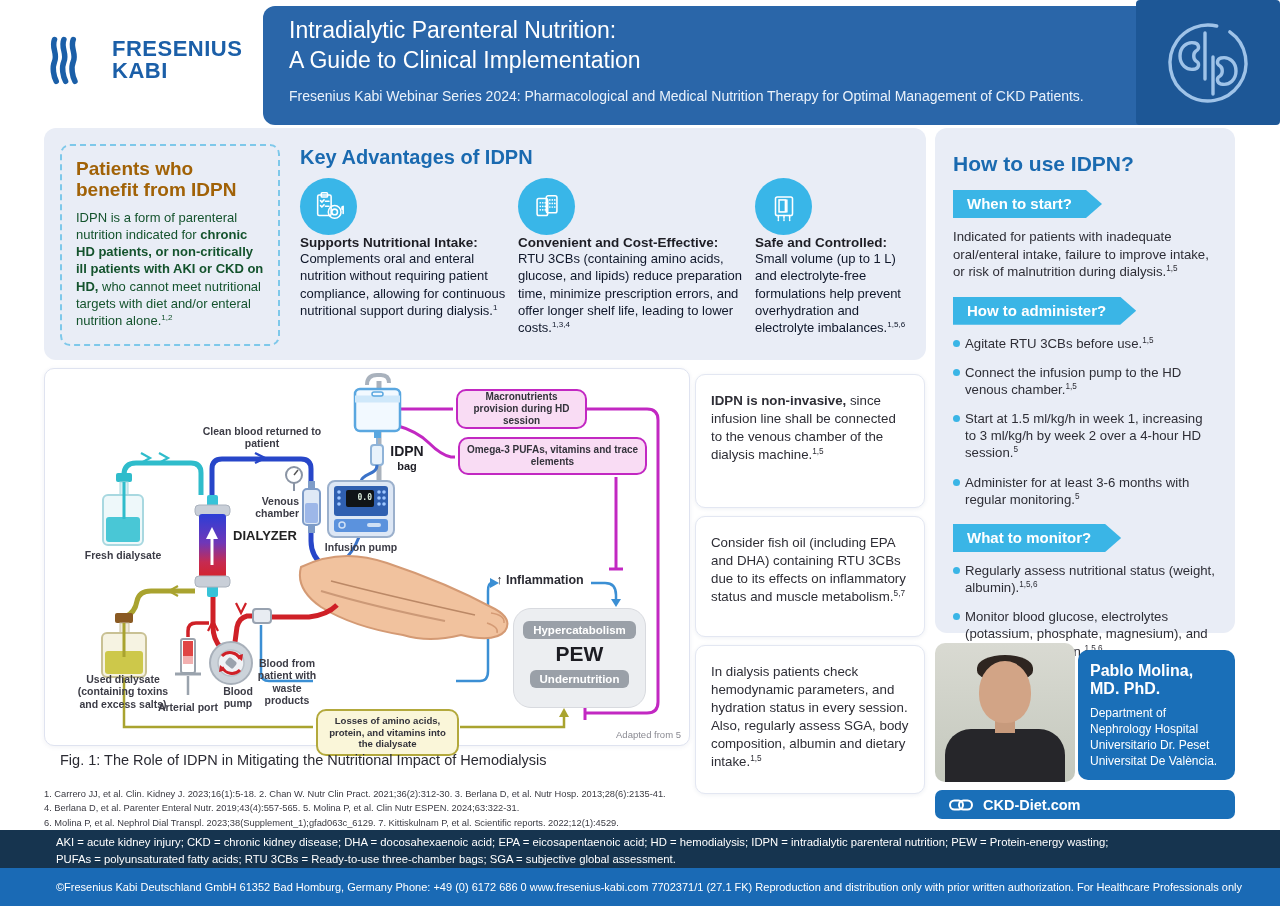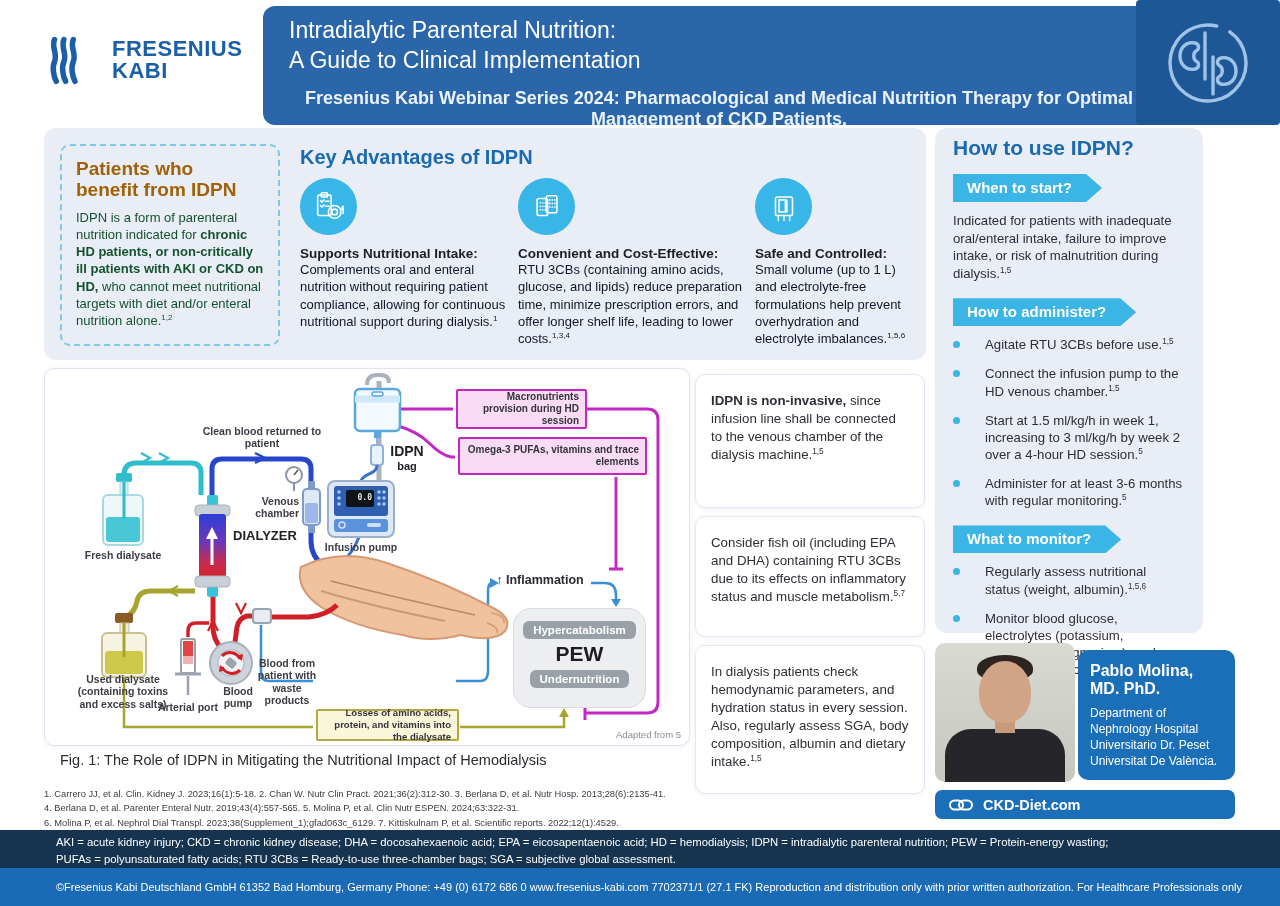--- a/index.html
+++ b/index.html
@@ -5,54 +5,54 @@
   * { margin:0; padding:0; box-sizing:border-box; }
   html,body { background:#ffffff; }
   body { font-family:"Liberation Sans", sans-serif; color:#2e2e36; }
   #poster { position:relative; width:1280px; height:906px; background:#ffffff; overflow:hidden; }
 
   
   .logo-wrap { position:absolute; left:46px; top:32px; display:flex; gap:20px; align-items:center; }
   .logo-text { color:#1b5fa8; font-weight:bold; line-height:1.02; font-size:22px; letter-spacing:.5px; }
   .hdr-blue { position:absolute; left:263px; top:6px; width:1017px; height:119px; background:#2a66a9; border-radius:12px; }
   .hdr-title { position:absolute; left:289px; top:16px; color:#ffffff; font-size:23px; font-weight:normal; line-height:1.3; }
-  .hdr-sub { position:absolute; left:289px; top:88px; color:#eaf2fb; font-size:18px; font-weight:700; width:860px;text-align:center; }
+  .hdr-sub { position:absolute; left:289px; top:88px; color:#eaf2fb; font-size:14px; font-weight:400; width:860px; }
   .kidney-box { position:absolute; left:1136px; top:0; width:144px; height:125px; background:#1d5796; border-radius:4px; display:flex; align-items:center; justify-content:center; }
 
   
   .panel { background:#e9edf6; border-radius:12px; position:absolute; }
   #row1 { left:44px; top:128px; width:882px; height:232px; }
   .benefit { position:absolute; left:16px; top:16px; width:220px; height:202px; border:2px dashed #7ec8ea; border-radius:10px; padding:12px 14px; }
   .benefit h2 { color:#a16207; font-size:19px; line-height:1.12; margin-bottom:8px; }
   .benefit p { font-size:13px; line-height:1.33; color:#14532d; }
   .adv-title { position:absolute; left:256px; top:18px; color:#1a6ab0; font-size:20px; font-weight:bold; }
   .adv-col { position:absolute; top:50px; }
   .adv-col .circle { width:57px; height:57px; border-radius:50%; background:#39b6e8; display:flex; align-items:center; justify-content:center; }
-  .adv-col h3 { font-size:13.5px; margin-top:11px; color:#1d1d24; }
+  .adv-col h3 { font-size:13.5px; color:#1d1d24; }
   .adv-col p { font-size:13px; line-height:1.33; color:#0f172a; }
   #adv1 { left:256px; width:208px; } #adv2 { left:474px; width:230px; } #adv3 { left:711px; width:164px; }
 
   
-  #howto { left:935px; top:128px; width:268px; height:505px; padding:8px 18px; }
+  #howto { left:935px; top:128px; width:300px; height:505px; padding:24px 18px; }
   #howto h2 { color:#1a6ab0; font-size:21px; margin-bottom:10px; }
   .arrow-badge { display:inline-block; background:#3ab5e6; color:#fff; font-weight:bold; font-size:15px; padding:5px 30px 6px 14px; clip-path:polygon(0 0, calc(100% - 16px) 0, 100% 50%, calc(100% - 16px) 100%, 0 100%); margin:4px 0 10px 0; }
   #howto p { font-size:13.2px; line-height:1.33; margin-bottom:12px; }
-  .bullet { display:flex; gap:25px; margin-bottom:12px; }
+  .bullet { display:flex; gap:5px; margin-bottom:12px; }
   .bullet .dot { flex:0 0 7px; width:7px; height:7px; border-radius:50%; background:#3ab5e6; margin-top:5px; }
   .bullet .bt { font-size:13.2px; line-height:1.3; }
 
   
   .info-card { position:absolute; left:695px; width:230px; background:#ffffff; border:1px solid #e3e7f2; border-radius:10px; box-shadow:0 1px 4px rgba(40,60,120,.08); padding:17px 15px; font-size:13.3px; line-height:1.36; }
   #card1 { top:374px; height:134px; } #card2 { top:516px; height:121px; } #card3 { top:645px; height:149px; }
 
   
   #diagram { position:absolute; left:44px; top:368px; width:646px; height:378px; background:#fff; border:1.5px solid #dfe3f0; border-radius:10px; box-shadow:0 1px 5px rgba(40,60,120,.07); }
   #diagram svg { position:absolute; left:0; top:0; }
   .dlabel { position:absolute; font-size:10.5px; font-weight:600; color:#3c3c46; line-height:1.18; text-align:center; }
-  .dbox { position:absolute; display:flex; align-items:center; justify-content:center; text-align:right; font-size:10px; font-weight:600; color:#33333b; line-height:1.22; border-radius:2px; padding:12px 6px; }
+  .dbox { position:absolute; display:flex; align-items:center; justify-content:center; text-align:center; font-size:10px; font-weight:600; color:#33333b; line-height:1.22; border-radius:10px; padding:12px 6px; }
   .pink { background:#f9dcf4; border:2px solid #c228c2; }
   .bluebox { background:#d8ebf9; border:2px solid #5b9bd5; font-size:9.6px; }
   .yellowbox { background:#faf6d9; border:2px solid #b3a93c; font-size:9.6px; }
   #pewbox { position:absolute; left:468px; top:239px; width:133px; height:100px; background:#eceef1; border:1.5px solid #d8dadf; border-radius:18px; text-align:center; }
   .pew-badge { display:inline-block; background:#9aa0a8; color:#fff; font-size:11.5px; font-weight:bold; border-radius:6px; padding:3px 10px; }
   #pew-word { font-size:21px; font-weight:800; color:#1c1c22; margin:3px 0; }
   #caption { position:absolute; left:60px; top:752px; font-size:14.5px; color:#2b2b33; font-weight:500; }
   #adapted { position:absolute; left:520px; top:360px; width:116px; text-align:right; color:#8a8a92; font-size:9.5px; font-weight:500; }
 
   
@@ -400,21 +400,21 @@
     <div class="dlabel" style="left:36px; top:180px; width:84px;">Fresh dialysate</div>
     <div class="dlabel" style="left:444px; top:204px; width:102px; font-size:12.5px; font-weight:700; color:#2b2b33;">↑ Inflammation</div>
 
     <div id="pewbox">
       <div style="margin-top:11px;"><span class="pew-badge">Hypercatabolism</span></div>
       <div id="pew-word">PEW</div>
       <div><span class="pew-badge">Undernutrition</span></div>
     </div>
 
     <div class="dlabel" style="left:204px; top:248px; width:76px;margin-top:40px;">Blood from patient with waste products</div>
-    <div class="dbox yellowbox" style="left:271px; top:340px; width:143px; height:32px;">Losses of amino acids, protein, and vitamins into the dialysate</div>
+    <div class="dbox yellowbox" style="left:271px; top:340px; width:143px; height:47px;">Losses of amino acids, protein, and vitamins into the dialysate</div>
     <div class="dlabel" style="left:32px; top:304px; width:92px;">Used dialysate (containing toxins and excess salts)</div>
     <div class="dlabel" style="left:112px; top:332px; width:62px;">Arterial port</div>
     <div class="dlabel" style="left:164px; top:316px; width:58px;">Blood pump</div>
     <div id="adapted">Adapted from 5</div>
   </div>
 
   <div id="caption">Fig. 1: The Role of IDPN in Mitigating the Nutritional Impact of Hemodialysis</div>
 
   <div id="photo">
     <div class="shoulders"></div>

